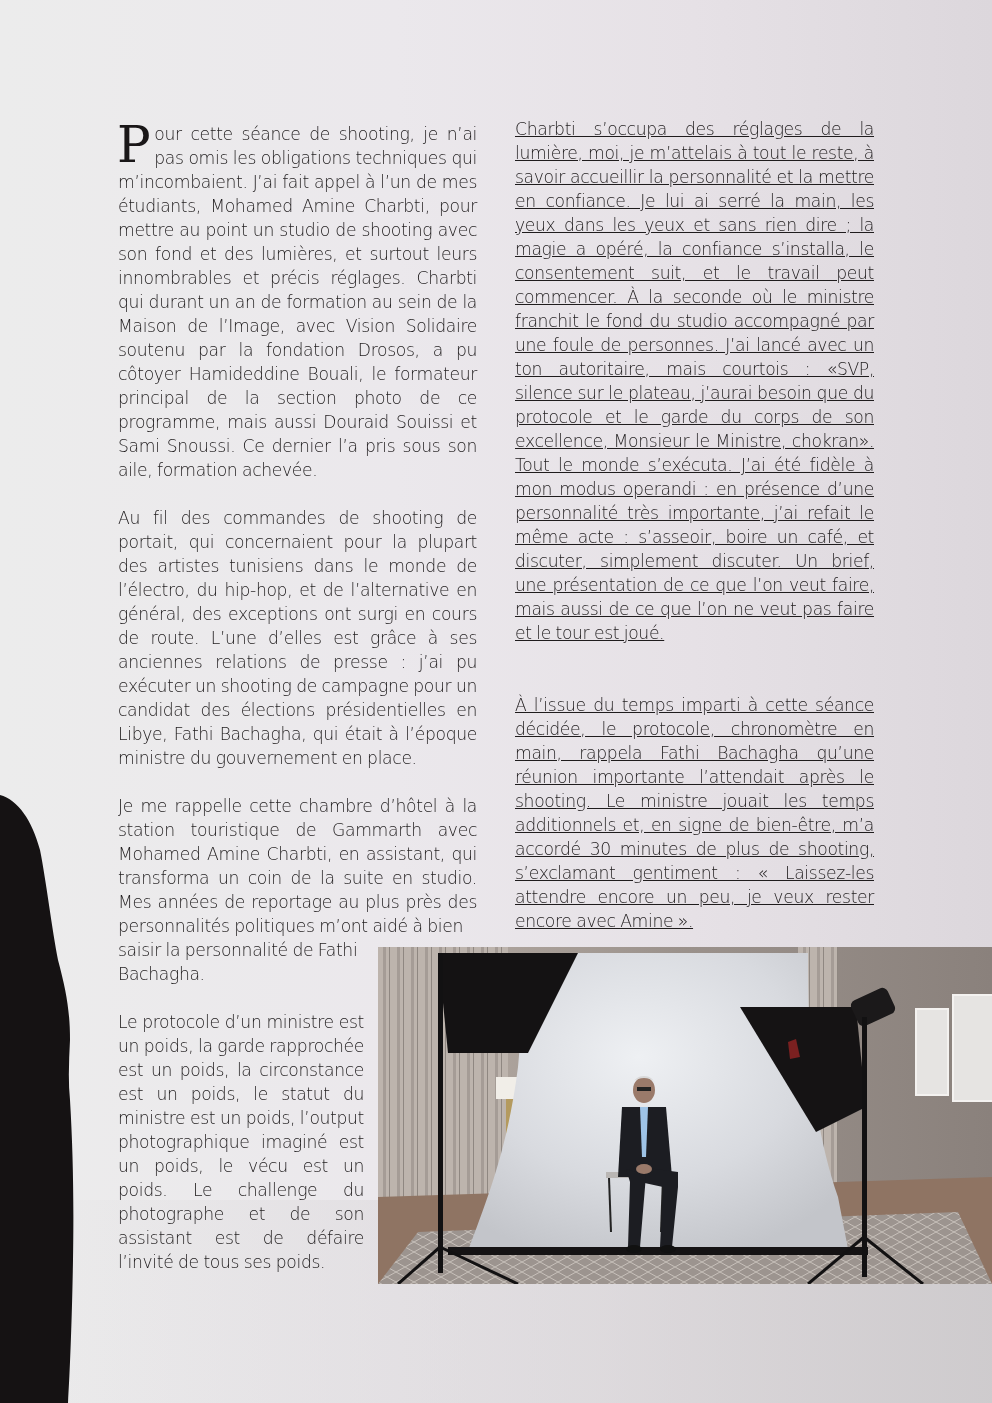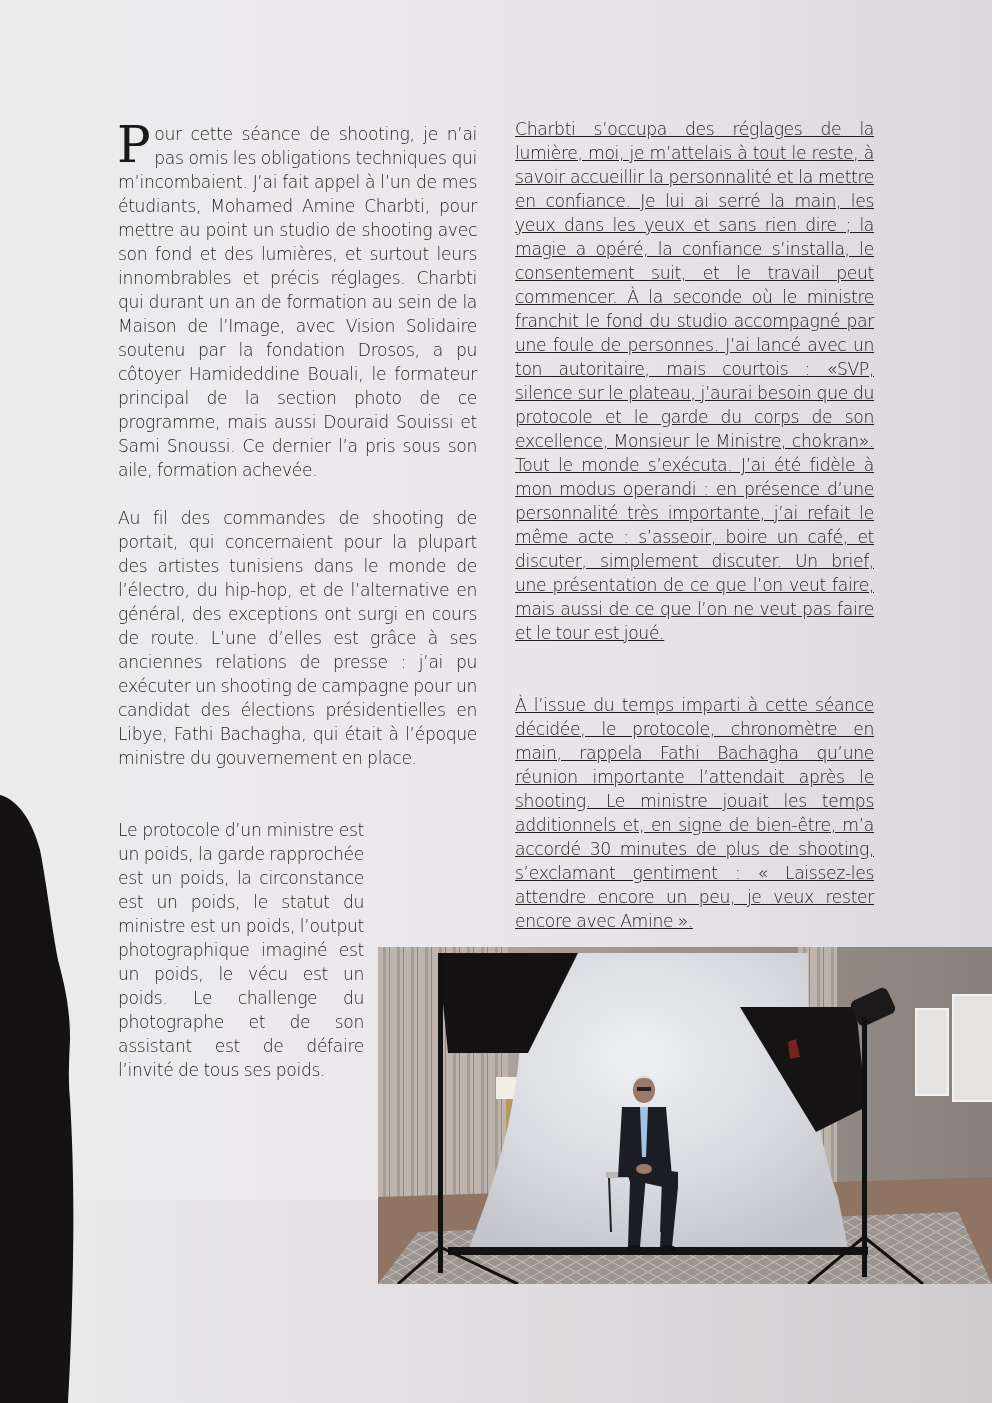--- a/index.html
+++ b/index.html
@@ -56,20 +56,22 @@
 
 <svg class="silhouette" width="80" height="1403" viewBox="0 0 80 1403">
   <path d="M0,795 C18,800 32,820 40,850 C46,880 52,930 58,960 C66,990 70,1010 70,1040 C69,1060 68,1080 70,1100 C73,1150 74,1200 73,1260 C72,1320 70,1370 68,1403 L0,1403 Z" fill="#151213"></path>
 </svg>
 
 <div class="col col-left">
   <p><span class="dropcap">P</span><span>our cette séance de shooting, je n’ai pas omis les obligations techniques qui m’incombaient. J’ai fait appel à l’un de mes étudiants, Mohamed Amine Charbti, pour mettre au point un studio de shooting avec son fond et des lumières, et surtout leurs innombrables et précis réglages. Charbti qui durant un an de formation au sein de la Maison de l’Image, avec Vision Solidaire soutenu par la fondation Drosos, a pu côtoyer Hamideddine Bouali, le formateur principal de la section photo de ce programme, mais aussi Douraid Souissi et Sami Snoussi. Ce dernier l’a pris sous son aile, formation achevée.</span></p>
   <div class="gap"></div>
   <p>Au fil des commandes de shooting de portait, qui concernaient pour la plupart des artistes tunisiens dans le monde de l’électro, du hip-hop, et de l’alternative en général, des exceptions ont surgi en cours de route. L’une d’elles est grâce à ses anciennes relations de presse : j’ai pu exécuter un shooting de campagne pour un candidat des élections présidentielles en Libye, Fathi Bachagha, qui était à l’époque ministre du gouvernement en place.</p>
   <div class="gap"></div>
+  <p>Je me rappelle cette chambre d’hôtel à la station touristique de Gammarth avec Mohamed Amine Charbti, en assistant, qui transforma un coin de la suite en studio. Mes années de reportage au plus près des personnalités politiques m’ont aidé à bien</p>
+  <p class="narrow" style="text-align:left">saisir la personnalité de Fathi Bachagha.</p>
   <div class="gap"></div>
   <p class="narrow">Le protocole d’un ministre est un poids, la garde rapprochée est un poids, la circonstance est un poids, le statut du ministre est un poids, l’output photographique imaginé est un poids, le vécu est un poids. Le challenge du photographe et de son assistant est de défaire l’invité de tous ses poids.</p>
 </div>
 
 <div class="col col-right">
   <p>Charbti s’occupa des réglages de la lumière, moi, je m’attelais à tout le reste, à savoir accueillir la personnalité et la mettre en confiance. Je lui ai serré la main, les yeux dans les yeux et sans rien dire ; la magie a opéré, la confiance s’installa, le consentement suit, et le travail peut commencer. À la seconde où le ministre franchit le fond du studio accompagné par une foule de personnes. J’ai lancé avec un ton autoritaire, mais courtois : «SVP, silence sur le plateau, j’aurai besoin que du protocole et le garde du corps de son excellence, Monsieur le Ministre, chokran». Tout le monde s’exécuta. J’ai été fidèle à mon modus operandi : en présence d’une personnalité très importante, j’ai refait le même acte : s’asseoir, boire un café, et discuter, simplement discuter. Un brief, une présentation de ce que l’on veut faire, mais aussi de ce que l’on ne veut pas faire et le tour est joué.</p>
   <div class="gap2"></div>
   <p>À l’issue du temps imparti à cette séance décidée, le protocole, chronomètre en main, rappela Fathi Bachagha qu’une réunion importante l’attendait après le shooting. Le ministre jouait les temps additionnels et, en signe de bien-être, m’a accordé 30 minutes de plus de shooting, s’exclamant gentiment : « Laissez-les attendre encore un peu, je veux rester encore avec Amine ».</p>
 </div>
 

